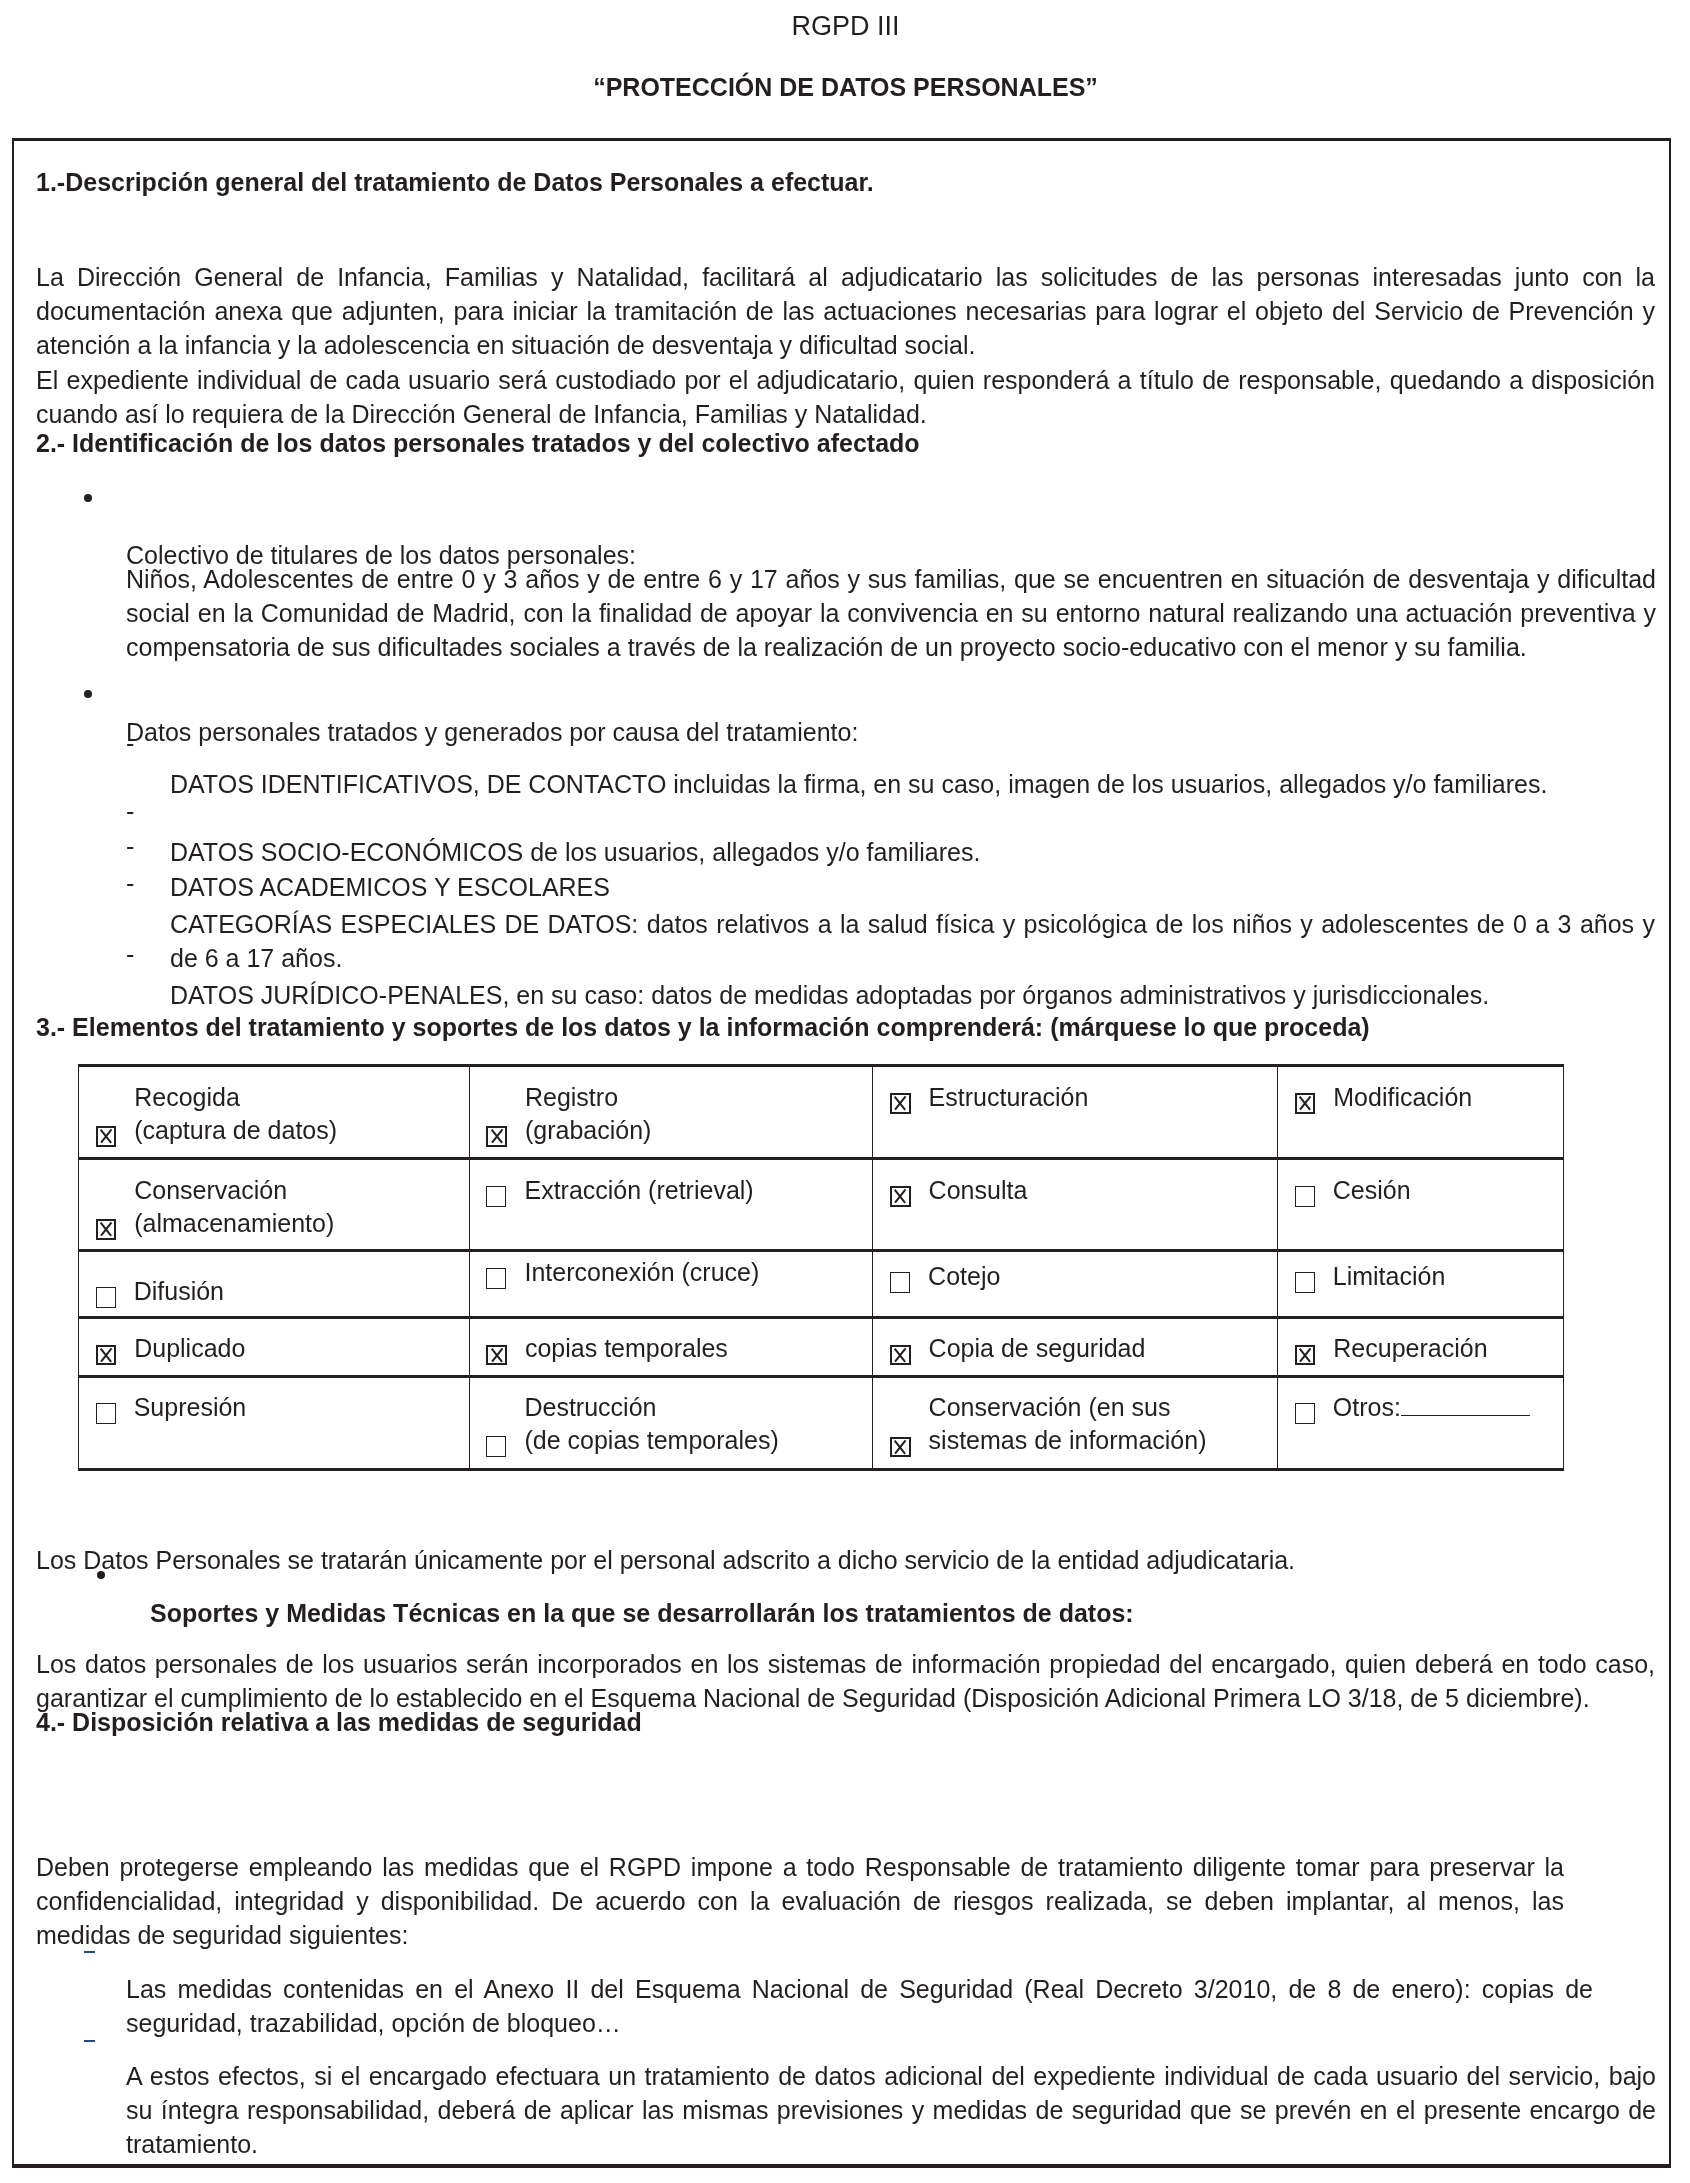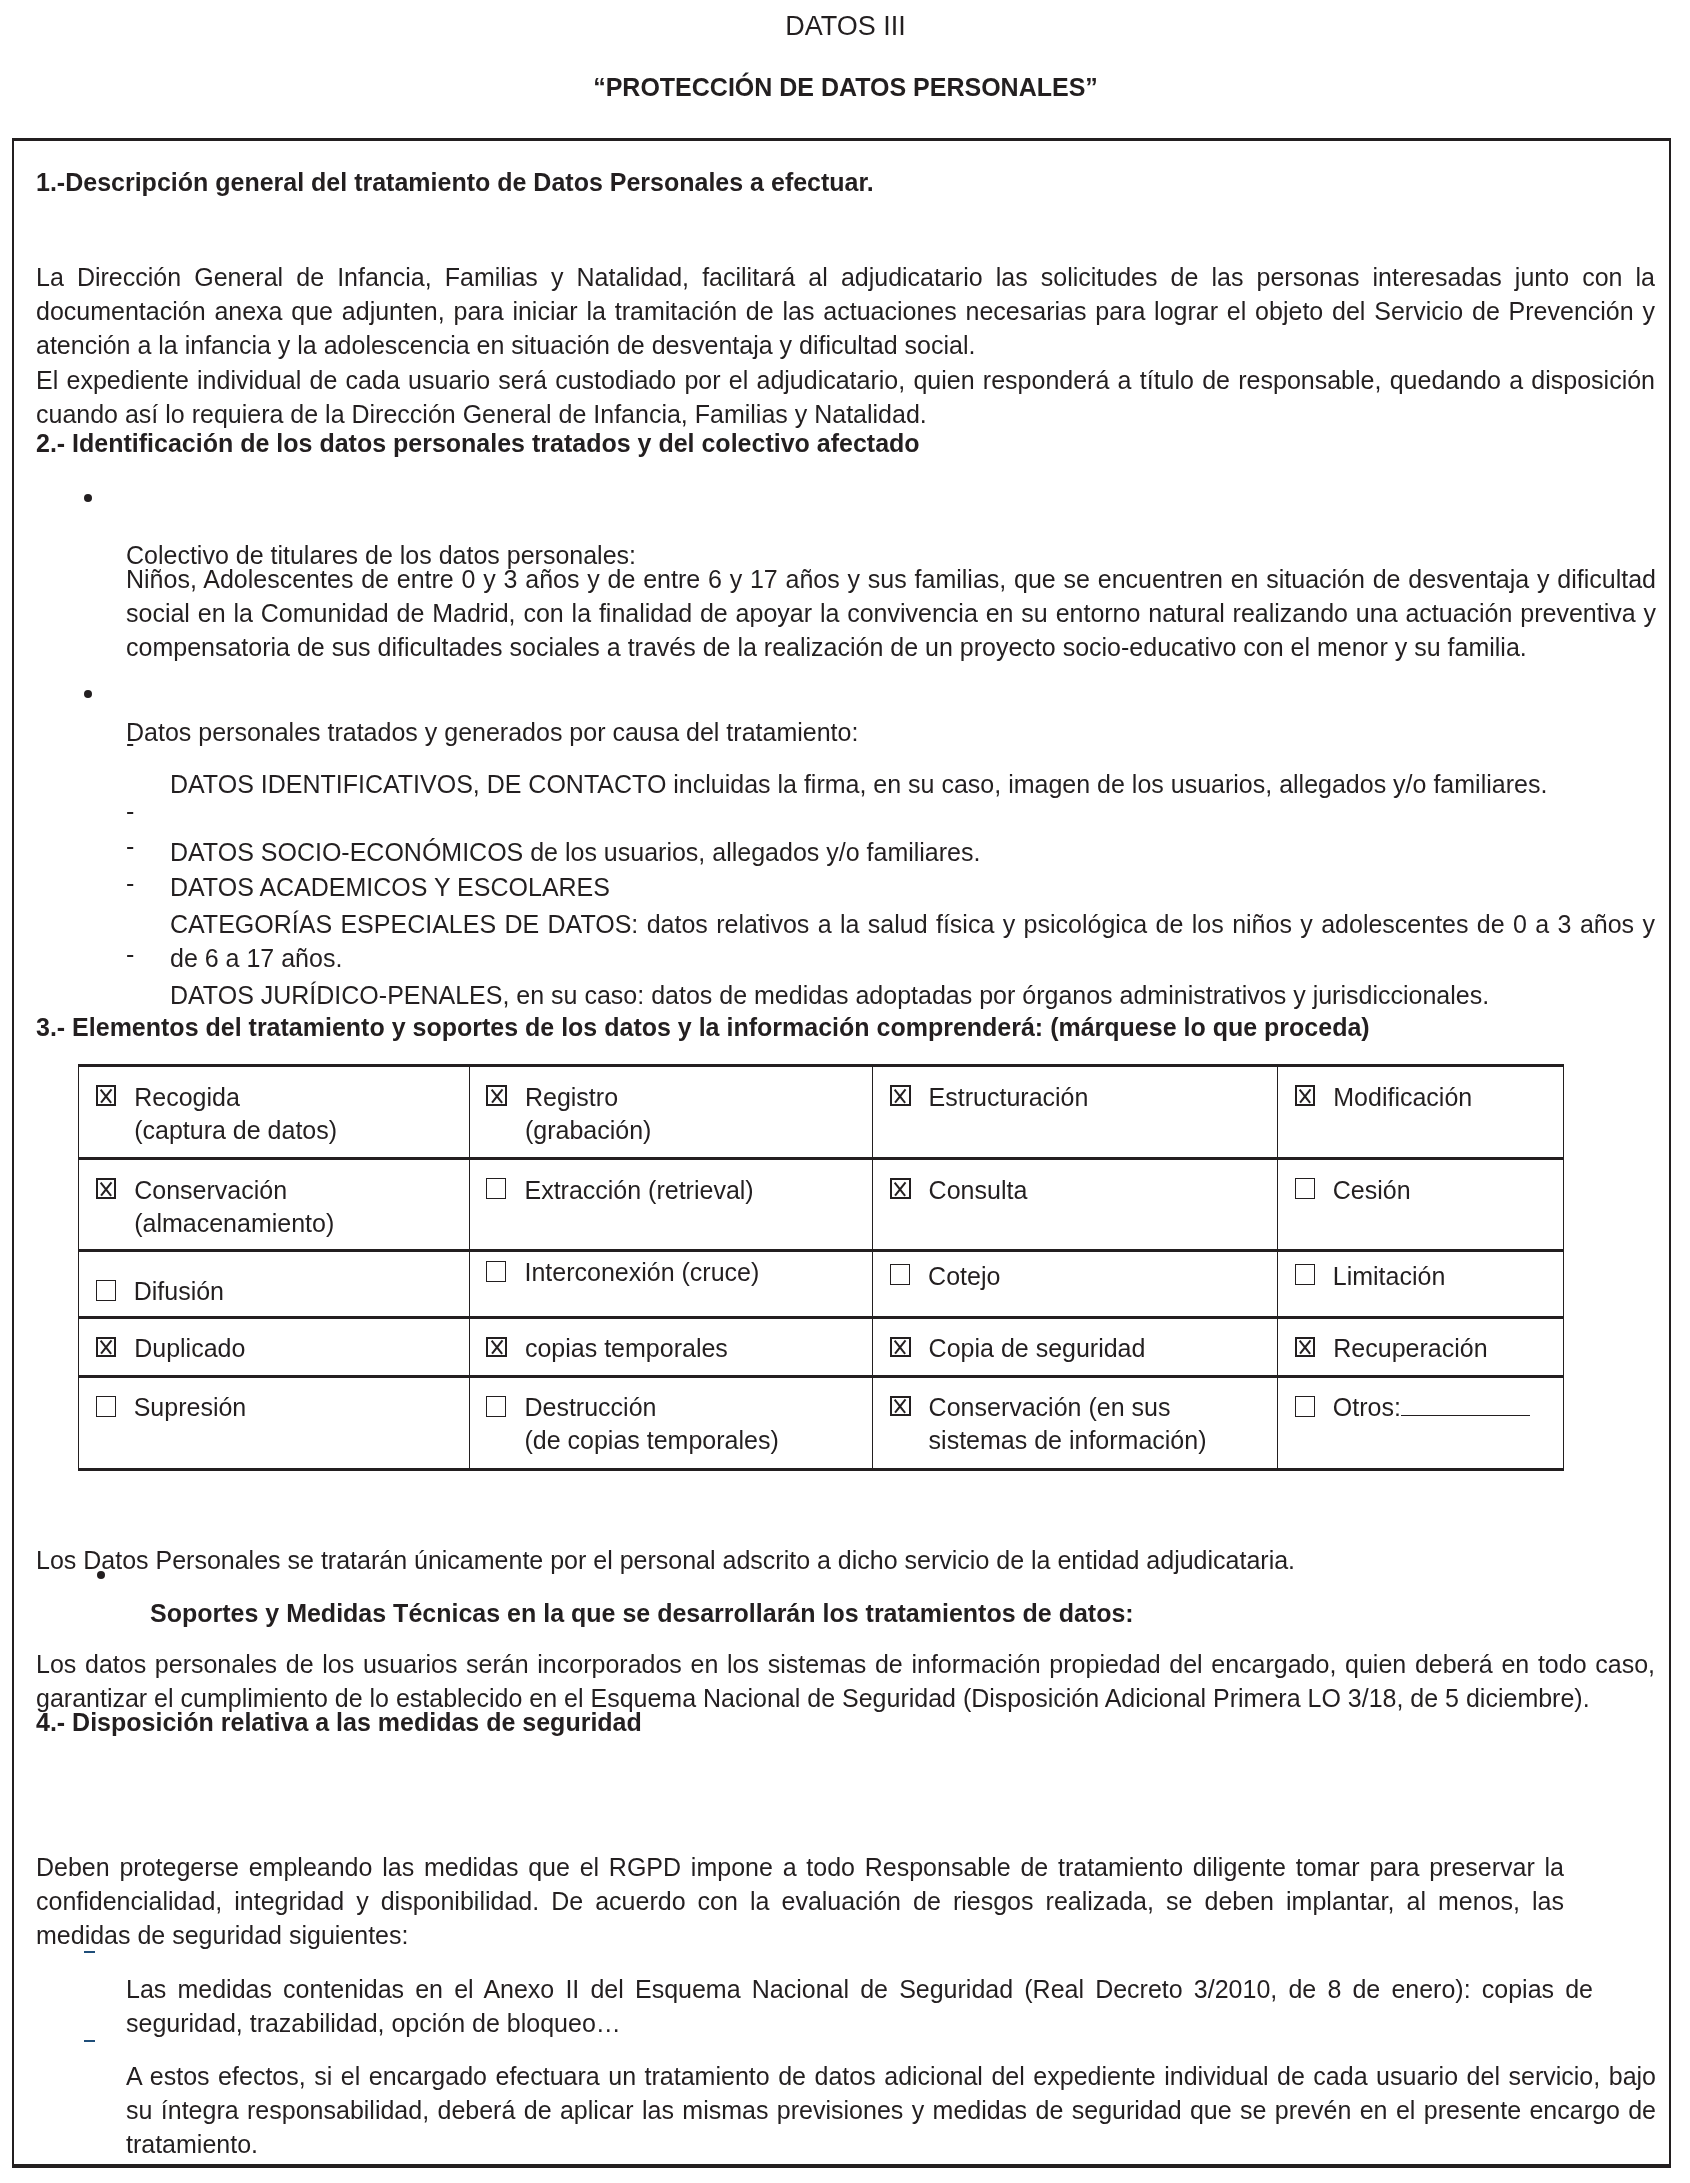--- a/index.html
+++ b/index.html
@@ -15,34 +15,34 @@
   .p { font-size:25px; line-height:34px;margin-top:38px; }
   .just { white-space:normal; text-align:justify; text-align-last:left; }
   .bullet-dot { position:absolute; width:8.4px; height:8.4px; border-radius:50%; background:#231f20; }
   .dash { position:absolute; font-size:25px; }
   .bluedash { position:absolute; width:10.6px; height:2.3px; background:#1f4e79; }
   table.elems { position:absolute; left:78px; top:1064px; width:1486px;
                 border-collapse:collapse; font-size:25px; }
   table.elems td { border-left:1.5px solid #231f20; border-right:1.5px solid #231f20;
                    border-top:3.8px solid #231f20; border-bottom:3.8px solid #231f20;
                    vertical-align:top; padding:13.7px 0 7.6px 16.7px; line-height:33px; }
-  .cell { display:flex; align-items:flex-start; }
+  .cell { display:flex; align-items:flex-end; }
   .cb { flex:0 0 auto; width:20.5px; height:20.5px; border:2.3px solid #231f20; box-sizing:border-box;
         margin-top:4.6px; margin-right:18px; position:relative; }
   .cb.unchecked { width:20px; height:21px; border-width:1.5px; }
   .cb.checked::before, .cb.checked::after { content:""; position:absolute; left:50%; top:50%;
         width:16.7px; height:1.5px; background:#231f20; }
   .cb.checked::before { transform:translate(-50%,-50%) rotate(52deg); }
   .cb.checked::after { transform:translate(-50%,-50%) rotate(-52deg); }
   .underline { display:inline-block; width:129px; border-bottom:1.5px solid #231f20; height:23px; vertical-align:baseline; }
 </style>
 </head>
 <body>
 
-<div class="abs center annex">DATOS III</div>
+<div class="abs center annex">RGPD III</div>
 <div class="abs center title">“PROTECCIÓN DE DATOS PERSONALES”</div>
 
 <div class="frame"></div>
 
 <div class="abs h" style="top:168px;">1.-Descripción general del tratamiento de Datos Personales a efectuar.</div>
 <div class="abs p just" style="left:36px; top:222px; width:1619px;">La Dirección General de Infancia, Familias y Natalidad, facilitará al adjudicatario las solicitudes de las personas interesadas junto con la documentación anexa que adjunten, para iniciar la tramitación de las actuaciones necesarias para lograr el objeto del Servicio de Prevención y atención a la infancia y la adolescencia en situación de desventaja y dificultad social.</div>
 <div class="abs p just" style="left:36px; top:325px; width:1619px;">El expediente individual de cada usuario será custodiado por el adjudicatario, quien responderá a título de responsable, quedando a disposición cuando así lo requiera de la Dirección General de Infancia, Familias y Natalidad.</div>
 
 <div class="abs h" style="top:429px;">2.- Identificación de los datos personales tratados y del colectivo afectado</div>
 <div class="bullet-dot" style="left:84px; top:494px;"></div>

